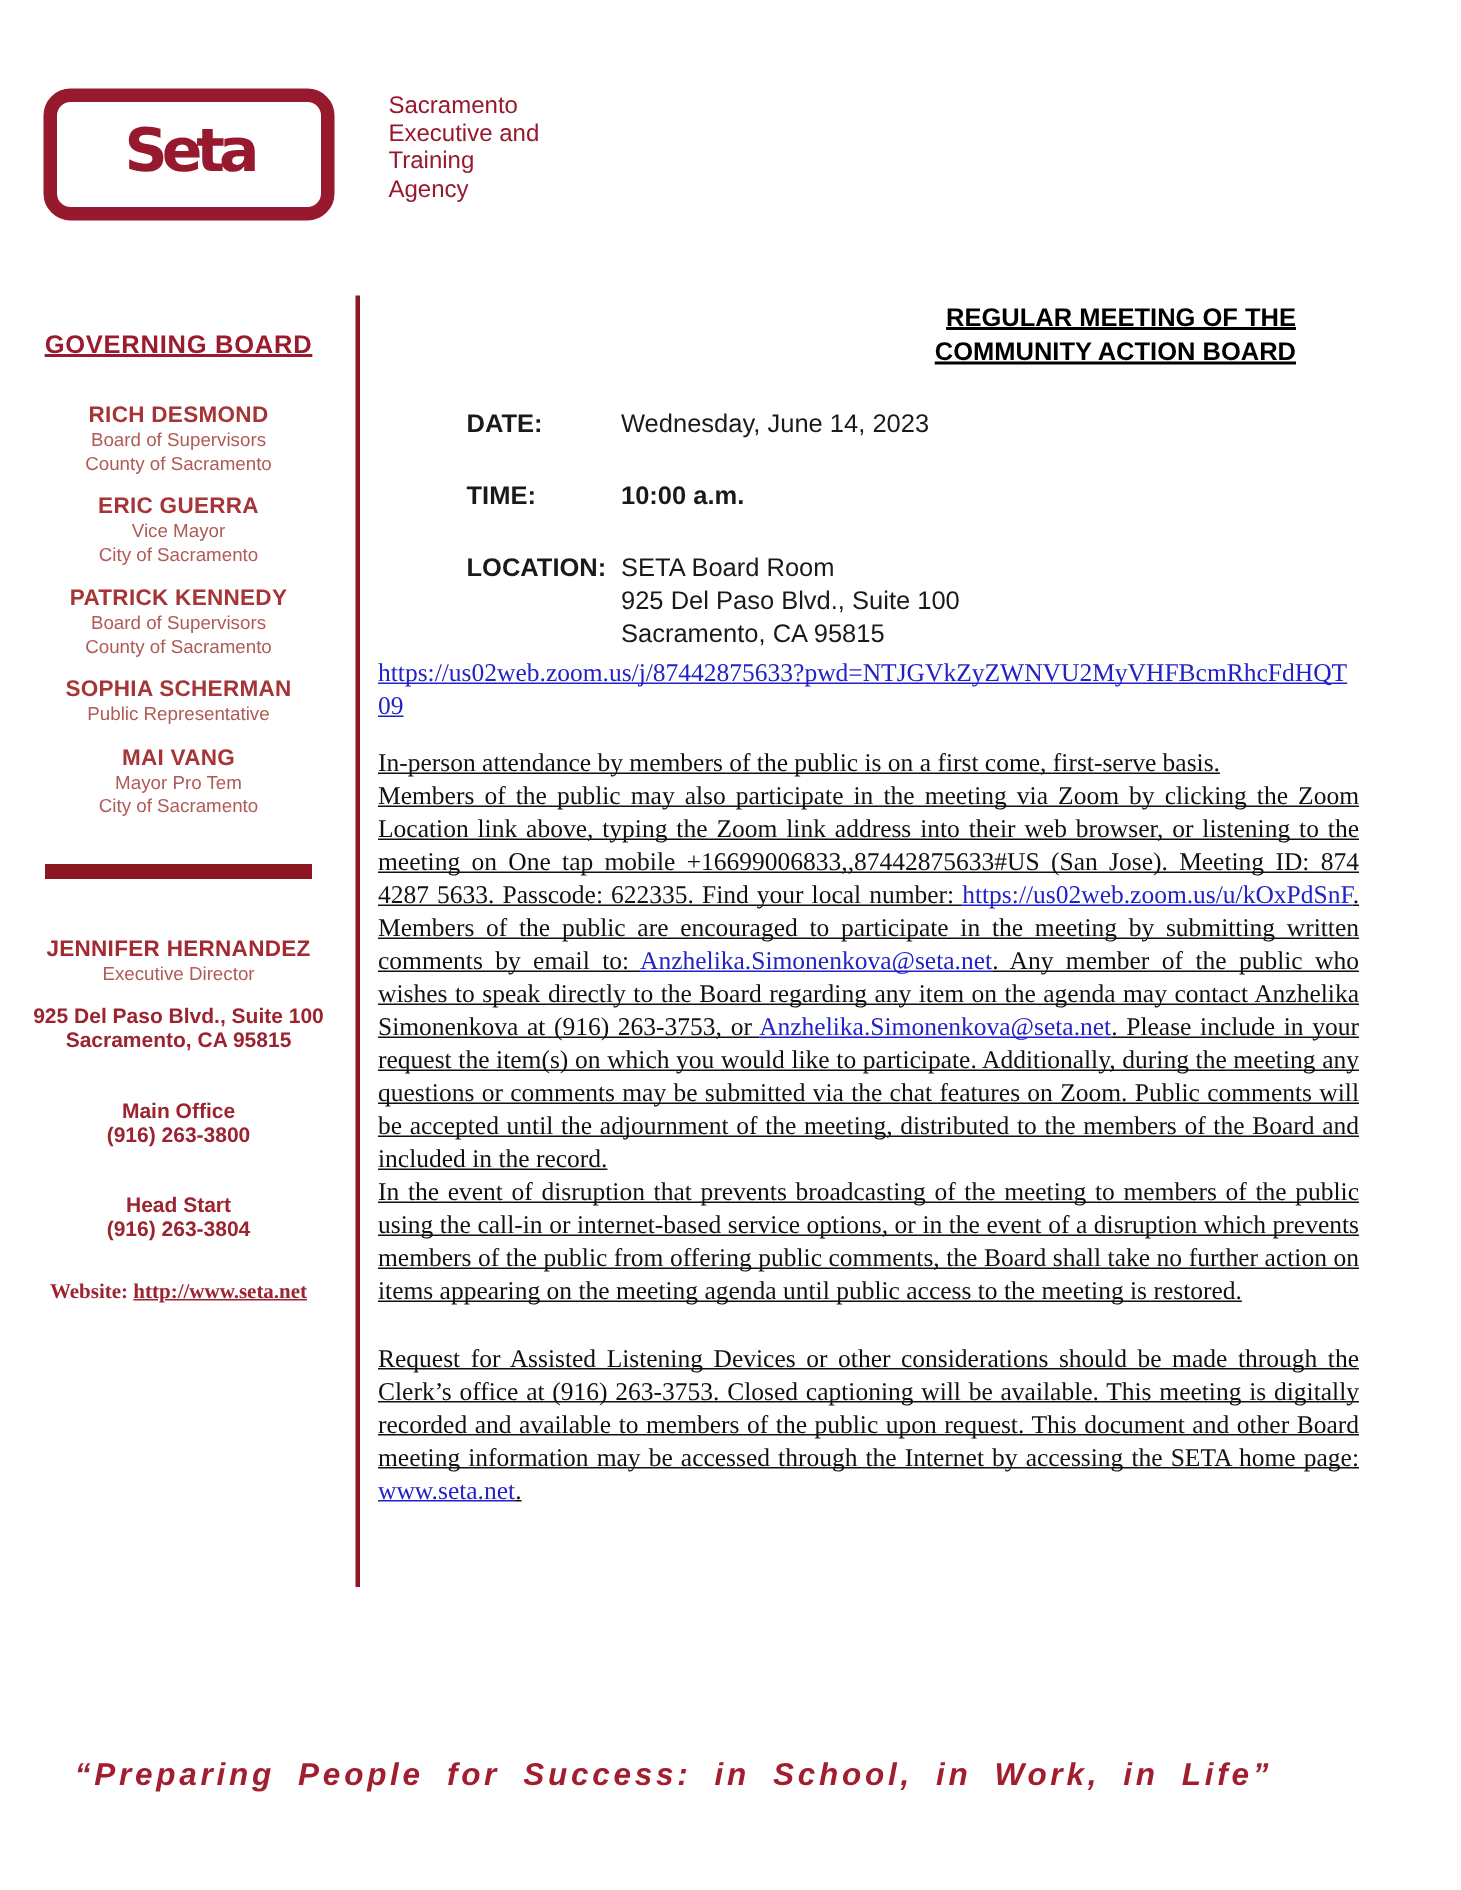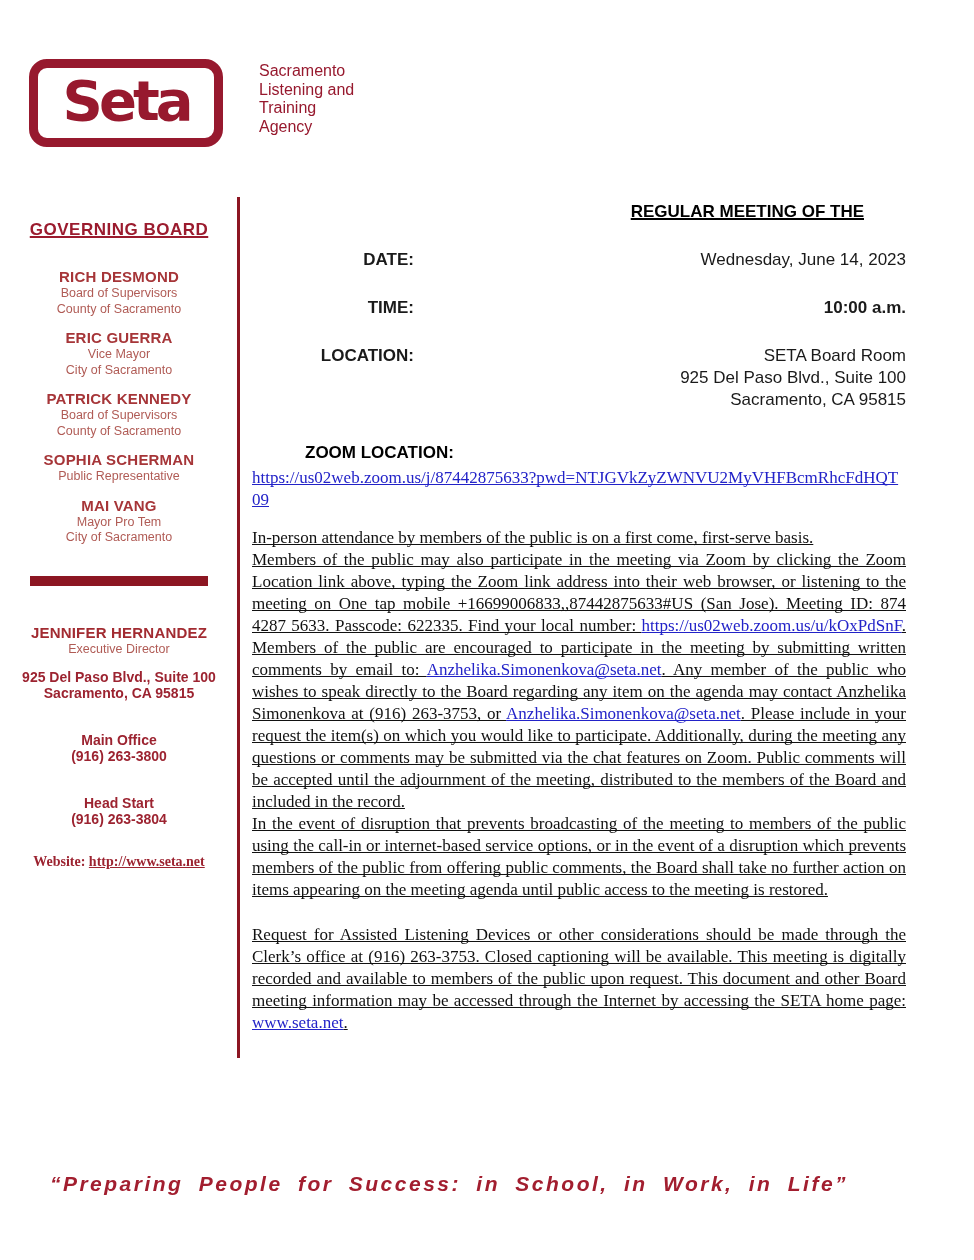--- a/index.html
+++ b/index.html
@@ -17,21 +17,21 @@
     width:974px;height:1260px;position:relative;background:#ffffff;
     font-family:"Liberation Sans",sans-serif;color:var(--ink);overflow:hidden;
   }
   
   .logo-box{
     position:absolute;left:29px;top:59px;width:194px;height:88px;
     border:9px solid var(--maroon);border-radius:18px;
     display:flex;align-items:center;justify-content:center;
   }
   .logo-text{
-    font-family:"DejaVu Sans",sans-serif;font-weight:bold;font-size:56px;
+    font-family:"DejaVu Sans",sans-serif;font-weight:bold;font-size:40px;
     color:var(--maroon);letter-spacing:-4px;line-height:1;margin-top:-4px;
   }
   .agency-name{
     position:absolute;left:259px;top:62px;color:var(--maroon);
     font-size:16px;line-height:18.5px;
   }
   
   .sidebar{position:absolute;left:12px;top:220px;width:214px;text-align:center;}
   .gov-heading{
     font-size:17px;font-weight:bold;text-decoration:underline;
@@ -47,21 +47,21 @@
   .side-address{margin-top:12px;font-size:14px;font-weight:bold;color:var(--addr-red);line-height:16.5px;}
   .contact{margin-top:30px;font-size:14px;font-weight:bold;color:var(--addr-red);line-height:16.5px;}
   .website{margin-top:26px;font-family:"Liberation Serif",serif;font-weight:bold;font-size:14px;color:var(--addr-red);}
   .website a{color:var(--addr-red);text-decoration:underline;}
   .v-divider{position:absolute;left:237px;top:197px;width:3px;height:861px;background:var(--maroon-dark);}
   
   .main{position:absolute;left:252px;top:200px;width:654px;}
   .doc-title{width:612px;text-align:right;font-size:17px;font-weight:bold;line-height:23px;color:#000;}
   .doc-title span{text-decoration:underline;text-decoration-thickness:2px;}
   .details{margin-top:26px;}
-  .detail-row{display:grid;grid-template-columns:103px 1fr;margin-left:59px;font-size:17px;line-height:22px;margin-top:26px;text-align:right;}
+  .detail-row{display:grid;grid-template-columns:103px 1fr;margin-left:59px;font-size:17px;line-height:22px;margin-top:26px;}
   .detail-label{font-weight:bold;}
   .v-bold{font-weight:bold;}
   .zoom-heading{margin:32px 0 0 53px;font-size:17px;font-weight:bold;color:#000;}
   .zoom-link{
     display:block;margin-top:4px;font-family:"Liberation Serif",serif;font-size:17px;
     line-height:22px;color:var(--link-blue);text-decoration:underline;
     text-decoration-skip-ink:none;word-break:break-all;text-align:justify;
   }
   .paragraphs{margin-top:16px;}
   .body-para{
@@ -79,21 +79,21 @@
   }
 </style>
 </head>
 <body>
 
 <div class="logo-box">
   <span class="logo-text">Seta</span>
 </div>
 <div class="agency-name">
   <div>Sacramento</div>
-  <div>Listening and</div>
+  <div>Executive and</div>
   <div>Training</div>
   <div>Agency</div>
 </div>
 
 <div class="v-divider"></div>
 
 <div class="sidebar">
   <div class="gov-heading">GOVERNING BOARD</div>
   <div class="members" id="members">
       <div class="member">
@@ -138,20 +138,21 @@
   </div>
   <div class="website">
     <span>Website:</span>
     <a href="#">http://www.seta.net</a>
   </div>
 </div>
 
 <div class="main">
   <div class="doc-title">
     <div><span>REGULAR MEETING OF THE</span></div>
+    <div><span>COMMUNITY ACTION BOARD</span></div>
   </div>
 
   <div class="details">
     <div class="detail-row">
       <span class="detail-label">DATE:</span>
       <span>Wednesday, June 14, 2023</span>
     </div>
     <div class="detail-row">
       <span class="detail-label">TIME:</span>
       <span class="v-bold">10:00 a.m.</span>
@@ -159,21 +160,20 @@
     <div class="detail-row">
       <span class="detail-label">LOCATION:</span>
       <span>
         <div>SETA Board Room</div>
         <div>925 Del Paso Blvd., Suite 100</div>
         <div>Sacramento, CA 95815</div>
       </span>
     </div>
   </div>
 
-  <div class="zoom-heading">ZOOM LOCATION:</div>
   <a class="zoom-link" href="#">https://us02web.zoom.us/j/87442875633?pwd=NTJGVkZyZWNVU2MyVHFBcmRhcFdHQT09</a>
 
   <div class="paragraphs" id="paragraphs">
       <p class="body-para"><span class="seg">In-person attendance by members of the public is on a first come, first-serve basis.</span></p>
       <p class="body-para"><span class="seg">Members of the public may also participate in the meeting via Zoom by clicking the Zoom Location link above, typing the Zoom link address into their web browser, or listening to the meeting on One tap mobile +16699006833,,87442875633#US (San Jose). Meeting ID: 874 4287 5633. Passcode: 622335. Find your local number: </span><a href="#">https://us02web.zoom.us/u/kOxPdSnF</a><span class="seg">. Members of the public are encouraged to participate in the meeting by submitting written comments by email to: </span><a href="#">Anzhelika.Simonenkova@seta.net</a><span class="seg">. Any member of the public who wishes to speak directly to the Board regarding any item on the agenda may contact Anzhelika Simonenkova at (916) 263-3753, or </span><a href="#">Anzhelika.Simonenkova@seta.net</a><span class="seg">. Please include in your request the item(s) on which you would like to participate. Additionally, during the meeting any questions or comments may be submitted via the chat features on Zoom. Public comments will be accepted until the adjournment of the meeting, distributed to the members of the Board and included in the record.</span></p>
       <p class="body-para gap-after"><span class="seg">In the event of disruption that prevents broadcasting of the meeting to members of the public using the call-in or internet-based service options, or in the event of a disruption which prevents members of the public from offering public comments, the Board shall take no further action on items appearing on the meeting agenda until public access to the meeting is restored.</span></p>
       <p class="body-para"><span class="seg">Request for Assisted Listening Devices or other considerations should be made through the Clerk’s office at (916) 263-3753. Closed captioning will be available. This meeting is digitally recorded and available to members of the public upon request. This document and other Board meeting information may be accessed through the Internet by accessing the SETA home page: </span><a href="#">www.seta.net</a><span class="seg">.</span></p>
     </div>
 </div>
 

